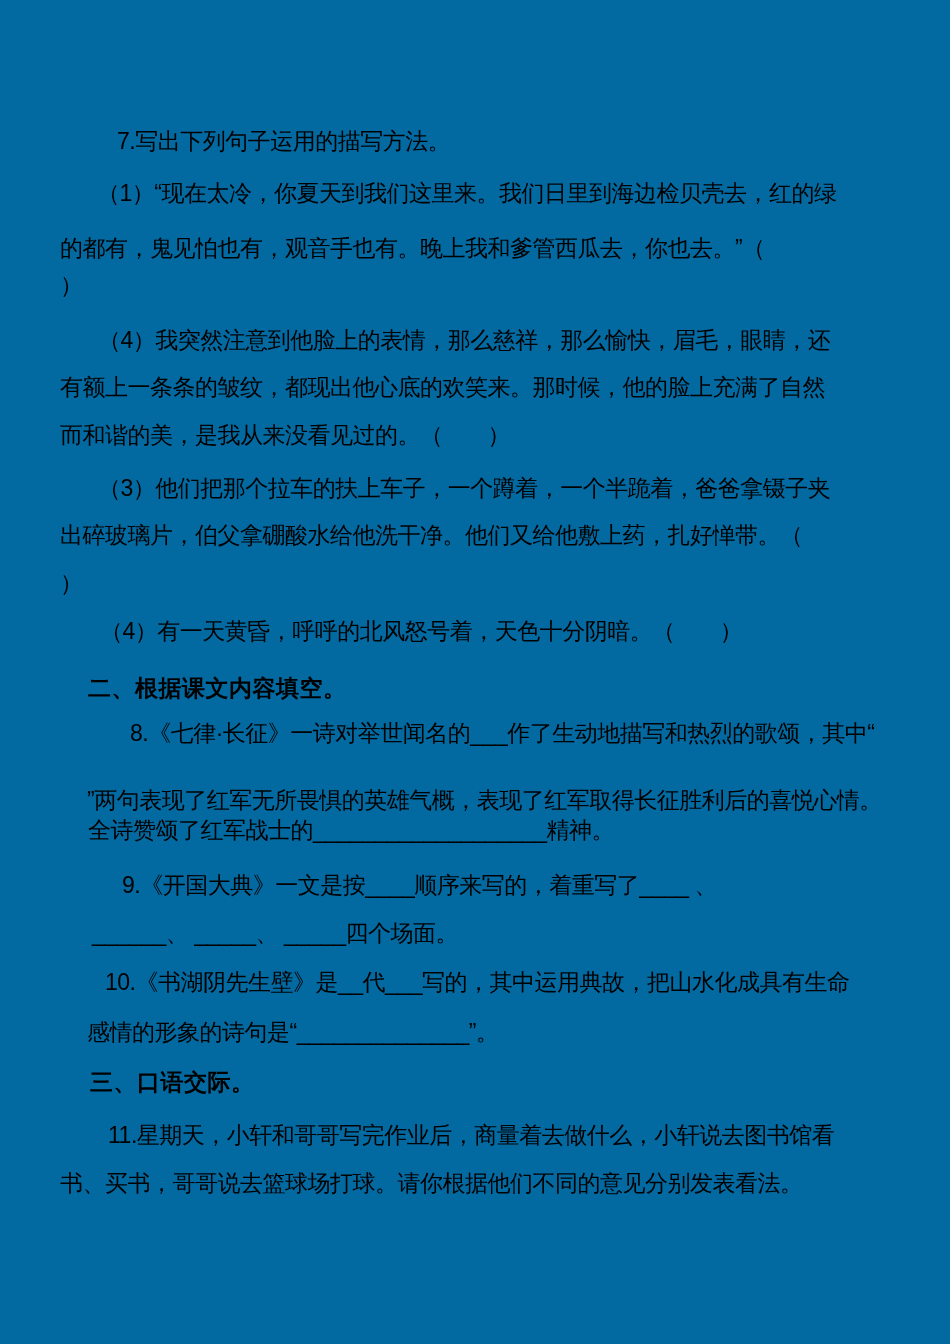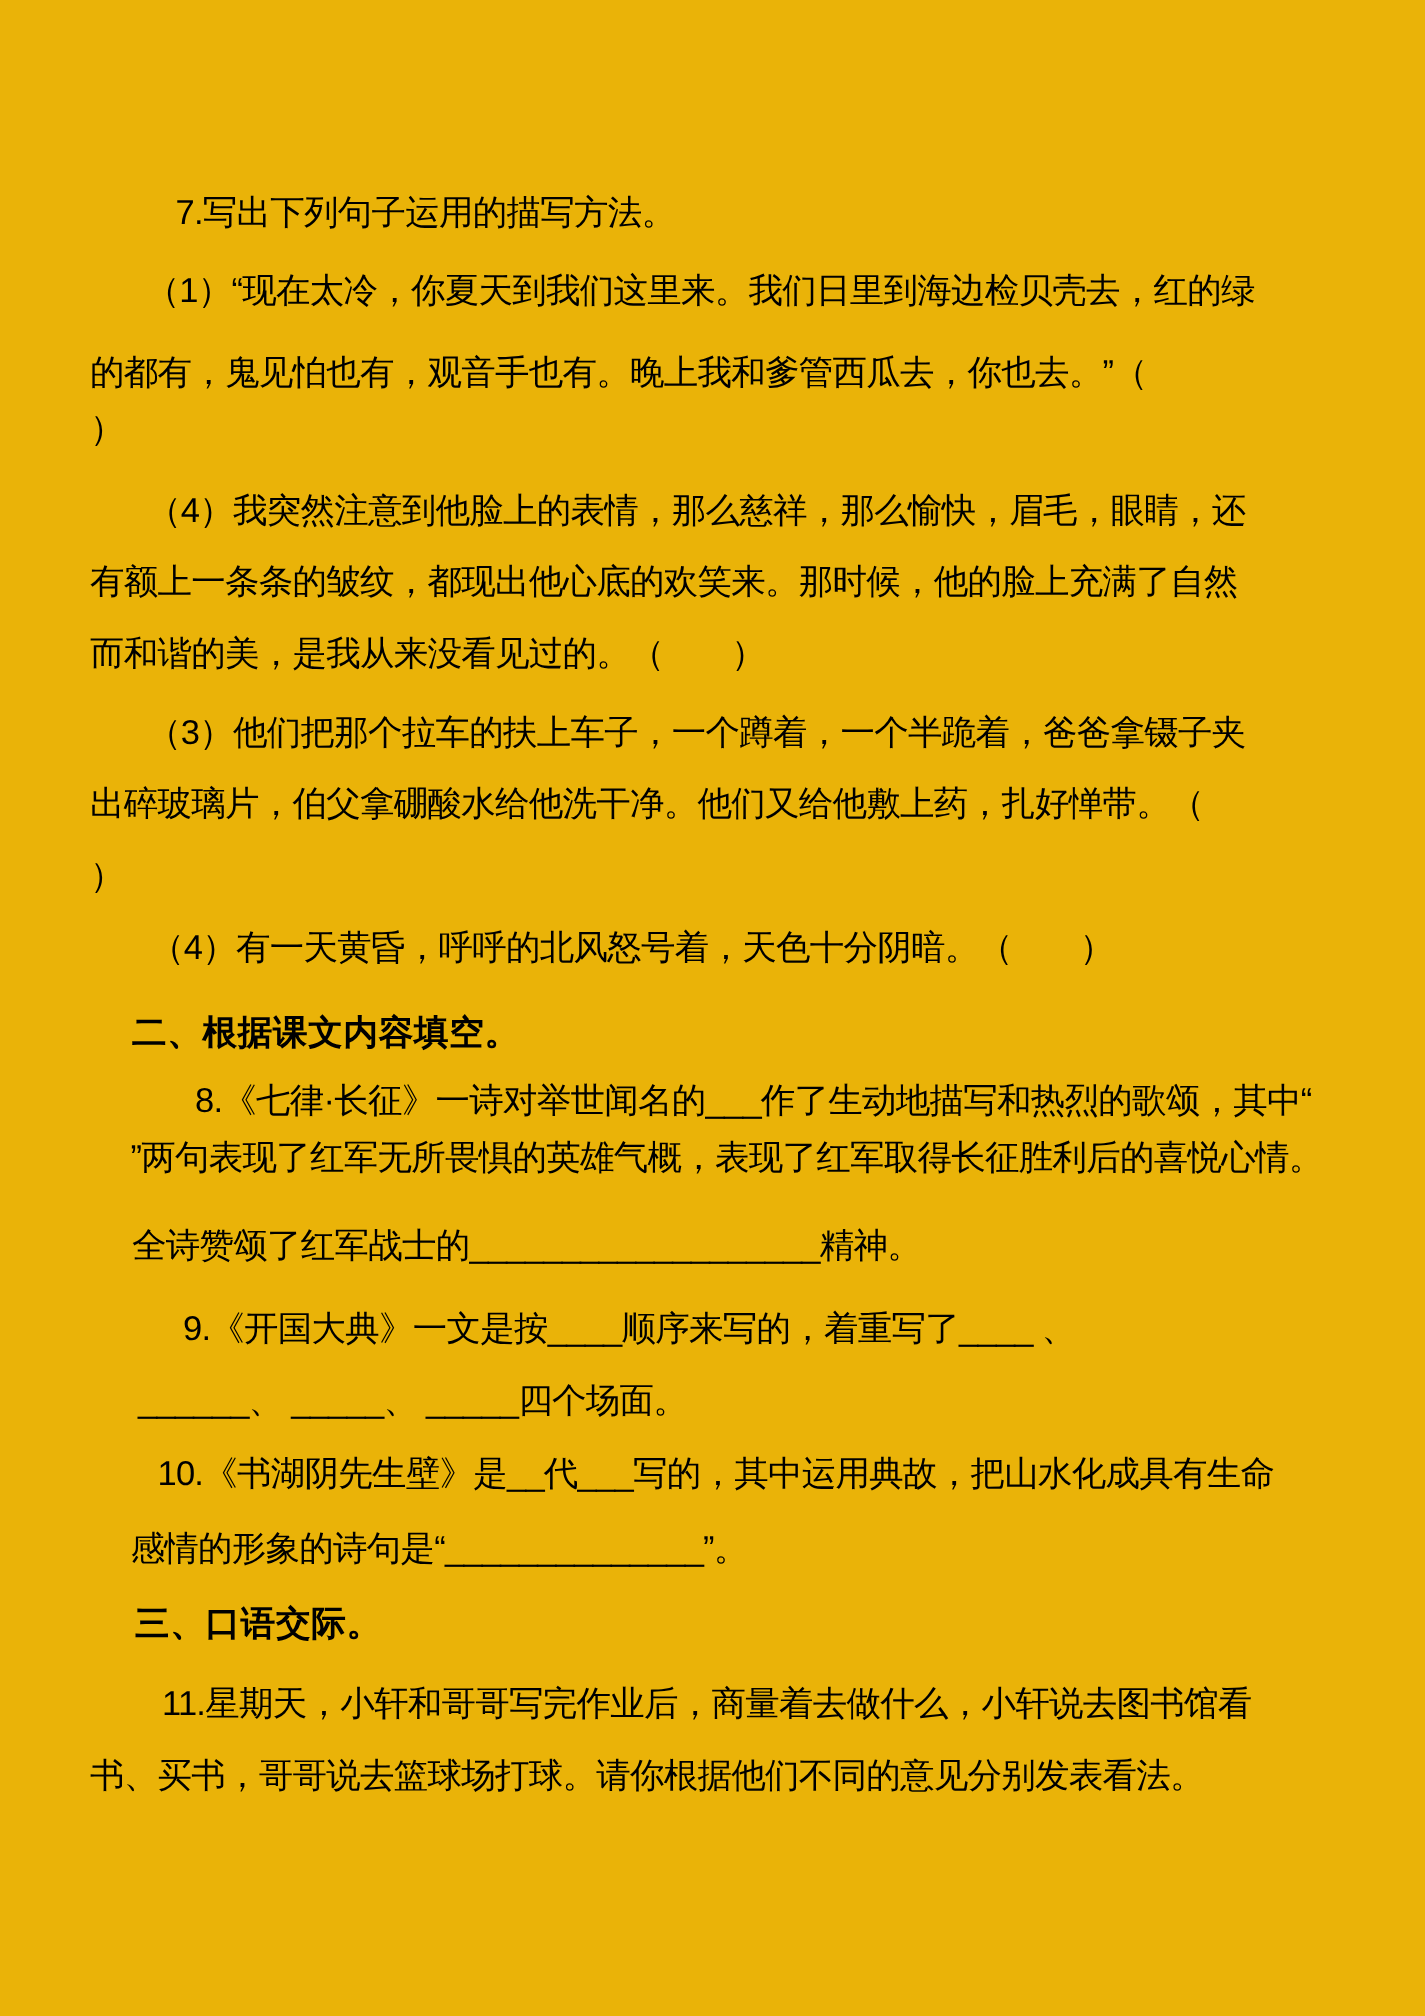--- a/index.html
+++ b/index.html
@@ -25,35 +25,35 @@
     font-weight: 400;
   }
   .line.bold {
     font-weight: 700;
     letter-spacing: 0.5px;
   }
 </style>
 </head>
 <body>
 
-<div class="page" style="background: #eab308;">
+<div class="page" style="background: #0369a1;">
     <div class="line" style="left: 117px; top: 126px; color: rgb(0, 0, 0);">7.写出下列句子运用的描写方法。</div>
     <div class="line" style="left: 97px; top: 178px; color: rgb(0, 0, 0);">（1）“现在太冷，你夏天到我们这里来。我们日里到海边检贝壳去，红的绿</div>
     <div class="line" style="left: 60px; top: 233px; color: rgb(0, 0, 0);">的都有，鬼见怕也有，观音手也有。晚上我和爹管西瓜去，你也去。”（</div>
     <div class="line" style="left: 60px; top: 270px; color: rgb(0, 0, 0);">）</div>
     <div class="line" style="left: 98px; top: 325px; color: rgb(0, 0, 0);">（4）我突然注意到他脸上的表情，那么慈祥，那么愉快，眉毛，眼睛，还</div>
     <div class="line" style="left: 60px; top: 372px; color: rgb(0, 0, 0);">有额上一条条的皱纹，都现出他心底的欢笑来。那时候，他的脸上充满了自然</div>
     <div class="line" style="left: 60px; top: 420px; color: rgb(0, 0, 0); text-align: right;">而和谐的美，是我从来没看见过的。（　　）</div>
     <div class="line" style="left: 98px; top: 473px; color: rgb(0, 0, 0); text-align: right;">（3）他们把那个拉车的扶上车子，一个蹲着，一个半跪着，爸爸拿镊子夹</div>
     <div class="line" style="left: 60px; top: 520px; color: rgb(0, 0, 0);">出碎玻璃片，伯父拿硼酸水给他洗干净。他们又给他敷上药，扎好惮带。（</div>
     <div class="line" style="left: 60px; top: 568px; color: rgb(0, 0, 0);">）</div>
     <div class="line" style="left: 100px; top: 616px; color: rgb(0, 0, 0);">（4）有一天黄昏，呼呼的北风怒号着，天色十分阴暗。（　　）</div>
     <div class="line bold" style="left: 88px; top: 673px; color: rgb(0, 0, 0);">二、根据课文内容填空。</div>
     <div class="line" style="left: 130px; top: 718px; color: rgb(0, 0, 0);">8.《七律·长征》一诗对举世闻名的___作了生动地描写和热烈的歌颂，其中“</div>
-    <div class="line" style="left: 87px; top: 756px; color: rgb(0, 0, 0);">”两句表现了红军无所畏惧的英雄气概，表现了红军取得长征胜利后的喜悦心情。</div>
+    <div class="line" style="left: 87px; top: 785px; color: rgb(0, 0, 0);">”两句表现了红军无所畏惧的英雄气概，表现了红军取得长征胜利后的喜悦心情。</div>
     <div class="line" style="left: 88px; top: 815px; color: rgb(0, 0, 0);">全诗赞颂了红军战士的___________________精神。</div>
     <div class="line" style="left: 122px; top: 870px; color: rgb(0, 0, 0);">9.《开国大典》一文是按____顺序来写的，着重写了____ 、</div>
     <div class="line" style="left: 92px; top: 918px; color: rgb(0, 0, 0);">______、 _____、 _____四个场面。</div>
     <div class="line" style="left: 105px; top: 967px; color: rgb(0, 0, 0);">10.《书湖阴先生壁》是__代___写的，其中运用典故，把山水化成具有生命</div>
     <div class="line" style="left: 87px; top: 1017px; color: rgb(0, 0, 0);">感情的形象的诗句是“______________”。</div>
     <div class="line bold" style="left: 90px; top: 1067px; color: rgb(0, 0, 0);">三、口语交际。</div>
     <div class="line" style="left: 108px; top: 1120px; color: rgb(0, 0, 0);">11.星期天，小轩和哥哥写完作业后，商量着去做什么，小轩说去图书馆看</div>
     <div class="line" style="left: 60px; top: 1168px; color: rgb(0, 0, 0);">书、买书，哥哥说去篮球场打球。请你根据他们不同的意见分别发表看法。</div>
   </div>
 

